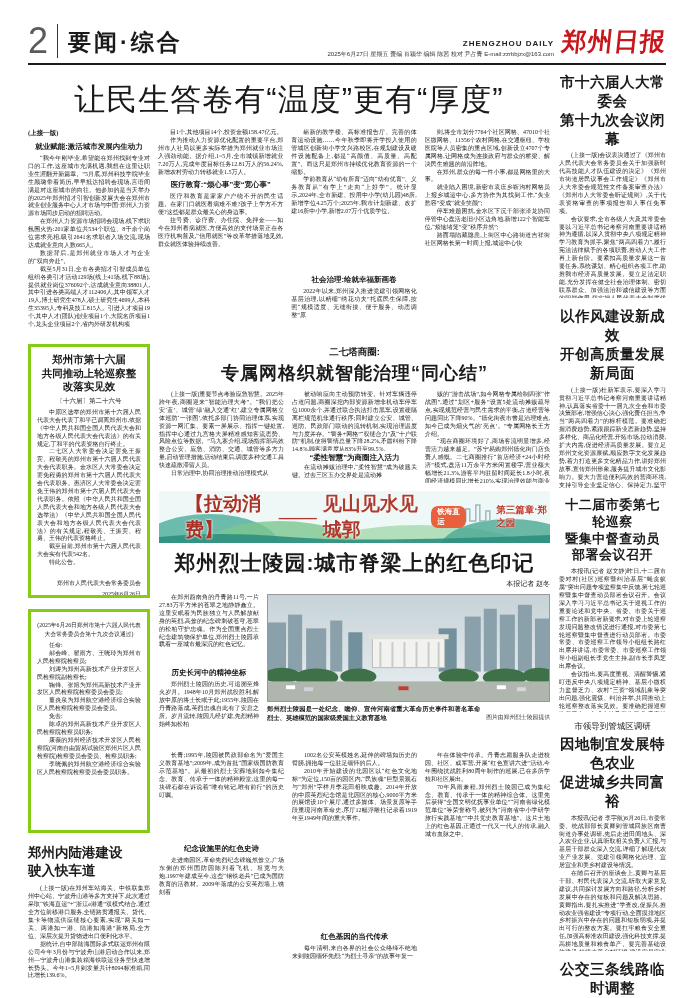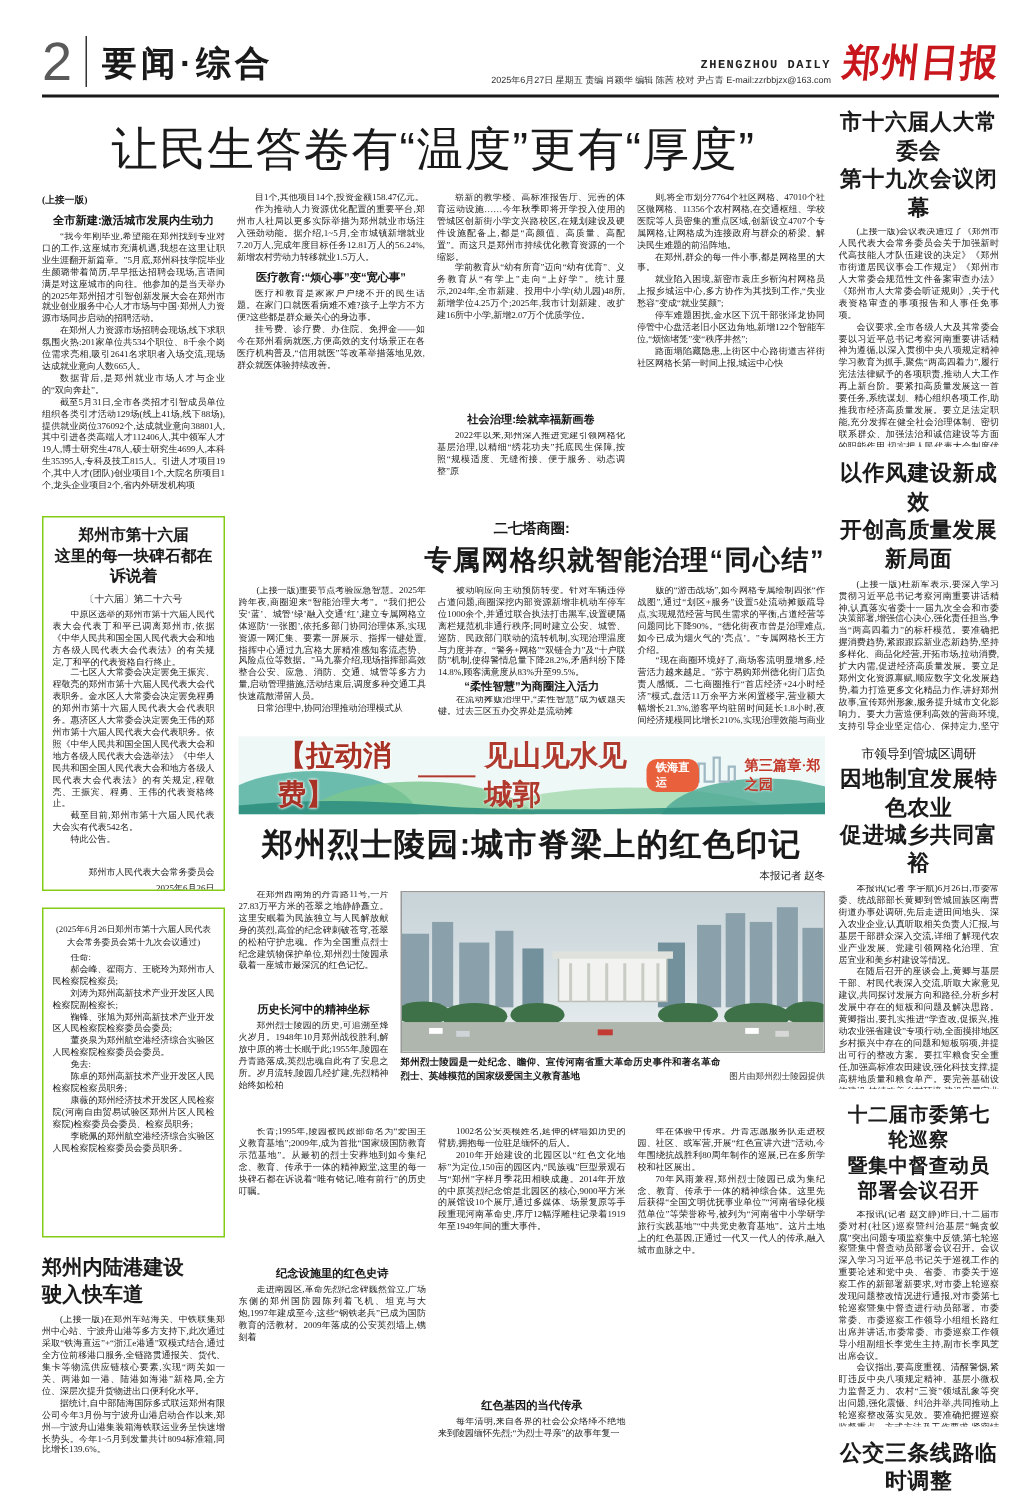--- a/index.html
+++ b/index.html
@@ -7,21 +7,21 @@
         padding:24px 24px 10px 28px;overflow:hidden;
         font-family:"Liberation Serif","DejaVu Serif",serif;color:#1a1a1a;}
   .hei{font-family:"Liberation Sans","DejaVu Sans",sans-serif;}
 
   
   .masthead{display:flex;align-items:flex-end;border-bottom:2px solid #1a1a1a;padding-bottom:5px;}
   .pageno{font-size:36px;line-height:34px;font-weight:400;color:#5a5a5a;padding-right:9px;border-right:1.5px solid #333;}
   .section-title{font-size:23px;font-weight:700;letter-spacing:3px;margin-left:10px;}
   .mast-right{margin-left:auto;display:flex;align-items:flex-end;gap:8px;}
   .mast-meta{text-align:right;line-height:1.35;}
-  .paper-en{font-size:8px;font-weight:700;letter-spacing:1px;color:#222;font-family:Liberation Mono, monospace;}
+  .paper-en{font-size:8px;font-weight:700;letter-spacing:1px;color:#222;}
   .dateline{font-size:6px;color:#333;}
   .logo{font-size:25px;font-weight:900;color:#c8161d;transform:skewX(-6deg);letter-spacing:1px;
         font-family:"Liberation Serif",serif;}
 
   
   .body-grid{display:flex;gap:9px;margin-top:8px;}
   .main-area{width:522px;flex:0 0 auto;}
   .right-rail{flex:1;min-width:0;}
 
   
@@ -35,30 +35,30 @@
   .ts-headline{font-size:31px;font-weight:400;text-align:center;letter-spacing:1px;margin:6px 0 8px;}
   .ts-cols{height:206px;}
   .ts-c1{flex:0 0 122px;}
   .ts-c{flex:1;}
   .continue-tag{font-size:6.5px;font-weight:700;}
 
   
   .lower-row{display:flex;gap:9px;margin-top:9px;}
   .left-rail{flex:0 0 122px;min-width:0;}
   .center-lower{flex:1;min-width:0;}
-  .notice-box{border:1px solid #84cc16;padding:6px 6px 4px;margin-bottom:11px;overflow:hidden;}
+  .notice-box{border:3px solid #84cc16;padding:6px 6px 4px;margin-bottom:11px;overflow:hidden;}
   .notice-title{font-size:10.5px;font-weight:700;text-align:center;line-height:1.3;}
   .notice-no{font-size:6.5px;text-align:center;margin:3px 0;}
   .notice-note{font-size:5.8px;text-align:center;margin:3px 0;color:#222;}
   .sign{font-size:6px;text-align:right;margin-top:2px;}
   .port-title{font-size:13.5px;font-weight:700;text-align:left;line-height:1.35;margin:6px 0 5px;}
 
   
   .sq-kicker{font-size:9.5px;font-weight:700;text-align:center;margin-top:2px;}
-  .sq-headline{font-size:18px;font-weight:900;text-align:right;letter-spacing:1px;margin:2px 0 6px;}
+  .sq-headline{font-size:18px;font-weight:900;text-align:center;letter-spacing:1px;margin:2px 0 6px;}
   .sq-cols{height:92px;}
 
   
   .banner{position:relative;height:52px;margin:8px 0 6px;overflow:hidden;background:linear-gradient(180deg,#eef8f6,#fff);}
   .banner svg{position:absolute;inset:0;width:100%;height:100%;}
   .banner-inner{position:relative;display:flex;align-items:center;height:100%;padding-left:26px;gap:6px;}
   .bn-title{font-size:19px;font-weight:900;color:#a93226;text-shadow:0 0 2px #fff,0 0 2px #fff;}
   .bn-main{font-size:19px;font-weight:900;color:#b03a2e;text-shadow:0 0 2px #fff;}
   .bn-badge{background:#e8603c;color:#fff;font-size:7.5px;font-weight:700;border-radius:7px;padding:1px 6px;}
   .bn-chapter{margin-left:24px;font-size:9.5px;font-weight:900;color:#c0392b;text-shadow:0 0 2px #fff;}
@@ -106,21 +106,21 @@
 
   <div class="body-grid">
 
     <div class="main-area">
 
       <div>
         <div class="ts-headline hei">让民生答卷有“温度”更有“厚度”</div>
         <div class="cols ts-cols">
           <div class="ts-c1">
             <div class="continue-tag">(上接一版)</div>
-            <div class="sub-h hei">全市新建:激活城市发展内生动力</div>
+            <div class="sub-h hei">就业赋能:激活城市发展内生动力</div>
             <div class="bt" style="height:178px">
                 <p>“我今年刚毕业,希望能在郑州找到专业对口的工作,这座城市充满机遇,我想在这里让职业生涯翻开新篇章。”5月底,郑州科技学院毕业生颜璐带着简历,早早抵达招聘会现场,言语间满是对这座城市的向往。他参加的是当天举办的2025年郑州招才引智创新发展大会在郑州市就业创业服务中心人才市场与中国·郑州人力资源市场同步启动的招聘活动。</p>
                 <p>在郑州人力资源市场招聘会现场,线下求职氛围火热:201家单位共534个职位、8千余个岗位需求亮相,吸引2641名求职者入场交流,现场达成就业意向人数665人。</p>
                 <p>数据背后,是郑州就业市场人才与企业的“双向奔赴”。</p>
                 <p>截至5月31日,全市各类招才引智成员单位组织各类引才活动129场(线上41场,线下88场),提供就业岗位376092个,达成就业意向38801人,其中引进各类高端人才112406人,其中领军人才19人,博士研究生478人,硕士研究生4699人,本科生35395人,专科及技工815人。引进人才项目19个,其中人才(团队)创业项目1个,大院名所项目1个,龙头企业项目2个,省内外研发机构项</p>
               </div>
           </div>
           <div class="ts-c">
             <div class="bt">
                 <p>目1个,其他项目14个,投资金额158.47亿元。</p>
@@ -154,21 +154,21 @@
         </div>
       </div>
 
       <div class="lower-row">
 
         <div class="left-rail">
 
           <div class="notice-box" style="height:238px">
             <div class="notice-title hei">
               <div>郑州市第十六届</div>
-              <div>这里的每一块碑石都在诉说着</div>
+              <div>共同推动上轮巡察整改落实见效</div>
             </div>
             <div class="notice-no">〔十六届〕第二十六号</div>
             <div class="bt" style="height:168px">
                 <p>中原区选举的郑州市第十六届人民代表大会代表丁和平已调离郑州市,依据《中华人民共和国全国人民代表大会和地方各级人民代表大会代表法》的有关规定,丁和平的代表资格自行终止。</p>
                 <p>二七区人大常委会决定罢免王振宾、程敬亮的郑州市第十六届人民代表大会代表职务。金水区人大常委会决定罢免程勇的郑州市第十六届人民代表大会代表职务。惠济区人大常委会决定罢免王伟的郑州市第十六届人民代表大会代表职务。依照《中华人民共和国全国人民代表大会和地方各级人民代表大会选举法》《中华人民共和国全国人民代表大会和地方各级人民代表大会代表法》的有关规定,程敬亮、王振宾、程勇、王伟的代表资格终止。</p>
                 <p>截至目前,郑州市第十六届人民代表大会实有代表542名。</p>
                 <p>特此公告。</p>
               </div>
             <div class="sign">郑州市人民代表大会常务委员会</div>
             <div class="sign">2025年6月26日</div>
@@ -374,42 +374,42 @@
         <div class="rr-h hei">
           <div>以作风建设新成效</div>
           <div>开创高质量发展新局面</div>
         </div>
         <div class="bt rr-body-a2">
             <p>(上接一版)杜新军表示,要深入学习贯彻习近平总书记考察河南重要讲话精神,认真落实省委十一届九次全会和市委决策部署,增强信心决心,强化责任担当,争当“两高四着力”的标杆模范。要准确把握消费趋势,紧跟跟踪新业态新趋势,坚持多样化、商品化经营,开拓市场,拉动消费,扩大内需,促进经济高质量发展。要立足郑州文化资源禀赋,顺应数字文化发展趋势,着力打造更多文化精品力作,讲好郑州故事,宣传郑州形象,服务提升城市文化影响力。要大力营造便利高效的营商环境,支持引导企业坚定信心、保持定力,坚守主业、做强实业,加强自主创新,切实服务奋力谱写中原大地推进中国式现代化新篇章。</p>
           </div>
       </div>
 
       <div class="rr-art">
+        <div class="rr-h small hei">
+          <div>十二届市委第七轮巡察</div>
+          <div>暨集中督查动员部署会议召开</div>
+        </div>
+        <div class="bt rr-body-a4">
+            <p>本报讯(记者 赵文静)昨日,十二届市委对村(社区)巡察暨纠治基层“蝇贪蚁腐”突出问题专项监察集中反馈,第七轮巡察暨集中督查动员部署会议召开。会议深入学习习近平总书记关于巡视工作的重要论述和党中央、省委、市委关于巡察工作的新部署新要求,对市委上轮巡察发现问题整改情况进行通报,对市委第七轮巡察暨集中督查进行动员部署。市委常委、市委巡察工作领导小组组长路红出席并讲话,市委常委、市委巡察工作领导小组副组长李党生主持,副市长李凤芝出席会议。</p>
+            <p>会议指出,要高度重视、清醒警惕,紧盯违反中央八项规定精神、基层小微权力监督乏力、农村“三资”领域乱象等突出问题,强化震慑、纠治并举,共同推动上轮巡察整改落实见效。要准确把握巡察监督重点、方式方法及工作要求,紧密结合被巡察单位实际,把握共性、突出个性,强化联动贯通,立行立改、边巡边改、同题共答,以精准监督推动问题精准整改,以制度促规范、以整合促效能,同时抓好“三化”建设,严明纪律规矩,做好衔接保护巡察干部,确保高质量完成本轮巡察任务。</p>
+          </div>
+      </div>
+
+      <div class="rr-art">
         <div class="rr-kicker">市领导到管城区调研</div>
         <div class="rr-h hei">
           <div>因地制宜发展特色农业</div>
           <div>促进城乡共同富裕</div>
         </div>
         <div class="bt rr-body-a3">
             <p>本报讯(记者 李宇航)6月26日,市委常委、统战部部长黄卿到管城回族区南曹街道办事处调研,先后走进田间地头、深入农业企业,认真听取相关负责人汇报,与基层干部群众深入交流,详细了解现代农业产业发展、党建引领网格化治理、宜居宜业和美乡村建设等情况。</p>
             <p>在随后召开的座谈会上,黄卿与基层干部、村民代表深入交流,听取大家意见建议,共同探讨发展方向和路径,分析乡村发展中存在的短板和问题及解决思路。黄卿指出,要扎实推进“学查改,促振兴,推动农业强省建设”专项行动,全面摸排地区乡村振兴中存在的问题和短板弱项,并提出可行的整改方案。要扛牢粮食安全重任,加强高标准农田建设,强化科技支撑,提高耕地质量和粮食单产。要完善基础设施建设,持续改善乡村环境,建设宜居宜业和美乡村。要因地制宜发展特色农业,延伸现代农业产业链,推动产业深度融合,促进城乡共同富裕。</p>
           </div>
       </div>
 
       <div class="rr-art">
-        <div class="rr-h small hei">
-          <div>十二届市委第七轮巡察</div>
-          <div>暨集中督查动员部署会议召开</div>
-        </div>
-        <div class="bt rr-body-a4">
-            <p>本报讯(记者 赵文静)昨日,十二届市委对村(社区)巡察暨纠治基层“蝇贪蚁腐”突出问题专项监察集中反馈,第七轮巡察暨集中督查动员部署会议召开。会议深入学习习近平总书记关于巡视工作的重要论述和党中央、省委、市委关于巡察工作的新部署新要求,对市委上轮巡察发现问题整改情况进行通报,对市委第七轮巡察暨集中督查进行动员部署。市委常委、市委巡察工作领导小组组长路红出席并讲话,市委常委、市委巡察工作领导小组副组长李党生主持,副市长李凤芝出席会议。</p>
-            <p>会议指出,要高度重视、清醒警惕,紧盯违反中央八项规定精神、基层小微权力监督乏力、农村“三资”领域乱象等突出问题,强化震慑、纠治并举,共同推动上轮巡察整改落实见效。要准确把握巡察监督重点、方式方法及工作要求,紧密结合被巡察单位实际,把握共性、突出个性,强化联动贯通,立行立改、边巡边改、同题共答,以精准监督推动问题精准整改,以制度促规范、以整合促效能,同时抓好“三化”建设,严明纪律规矩,做好衔接保护巡察干部,确保高质量完成本轮巡察任务。</p>
-          </div>
-      </div>
-
-      <div class="rr-art">
         <div class="rr-h hei">公交三条线路临时调整</div>
 
       </div>
 
     </div>
   </div>
 </div>
 
 </body></html>

